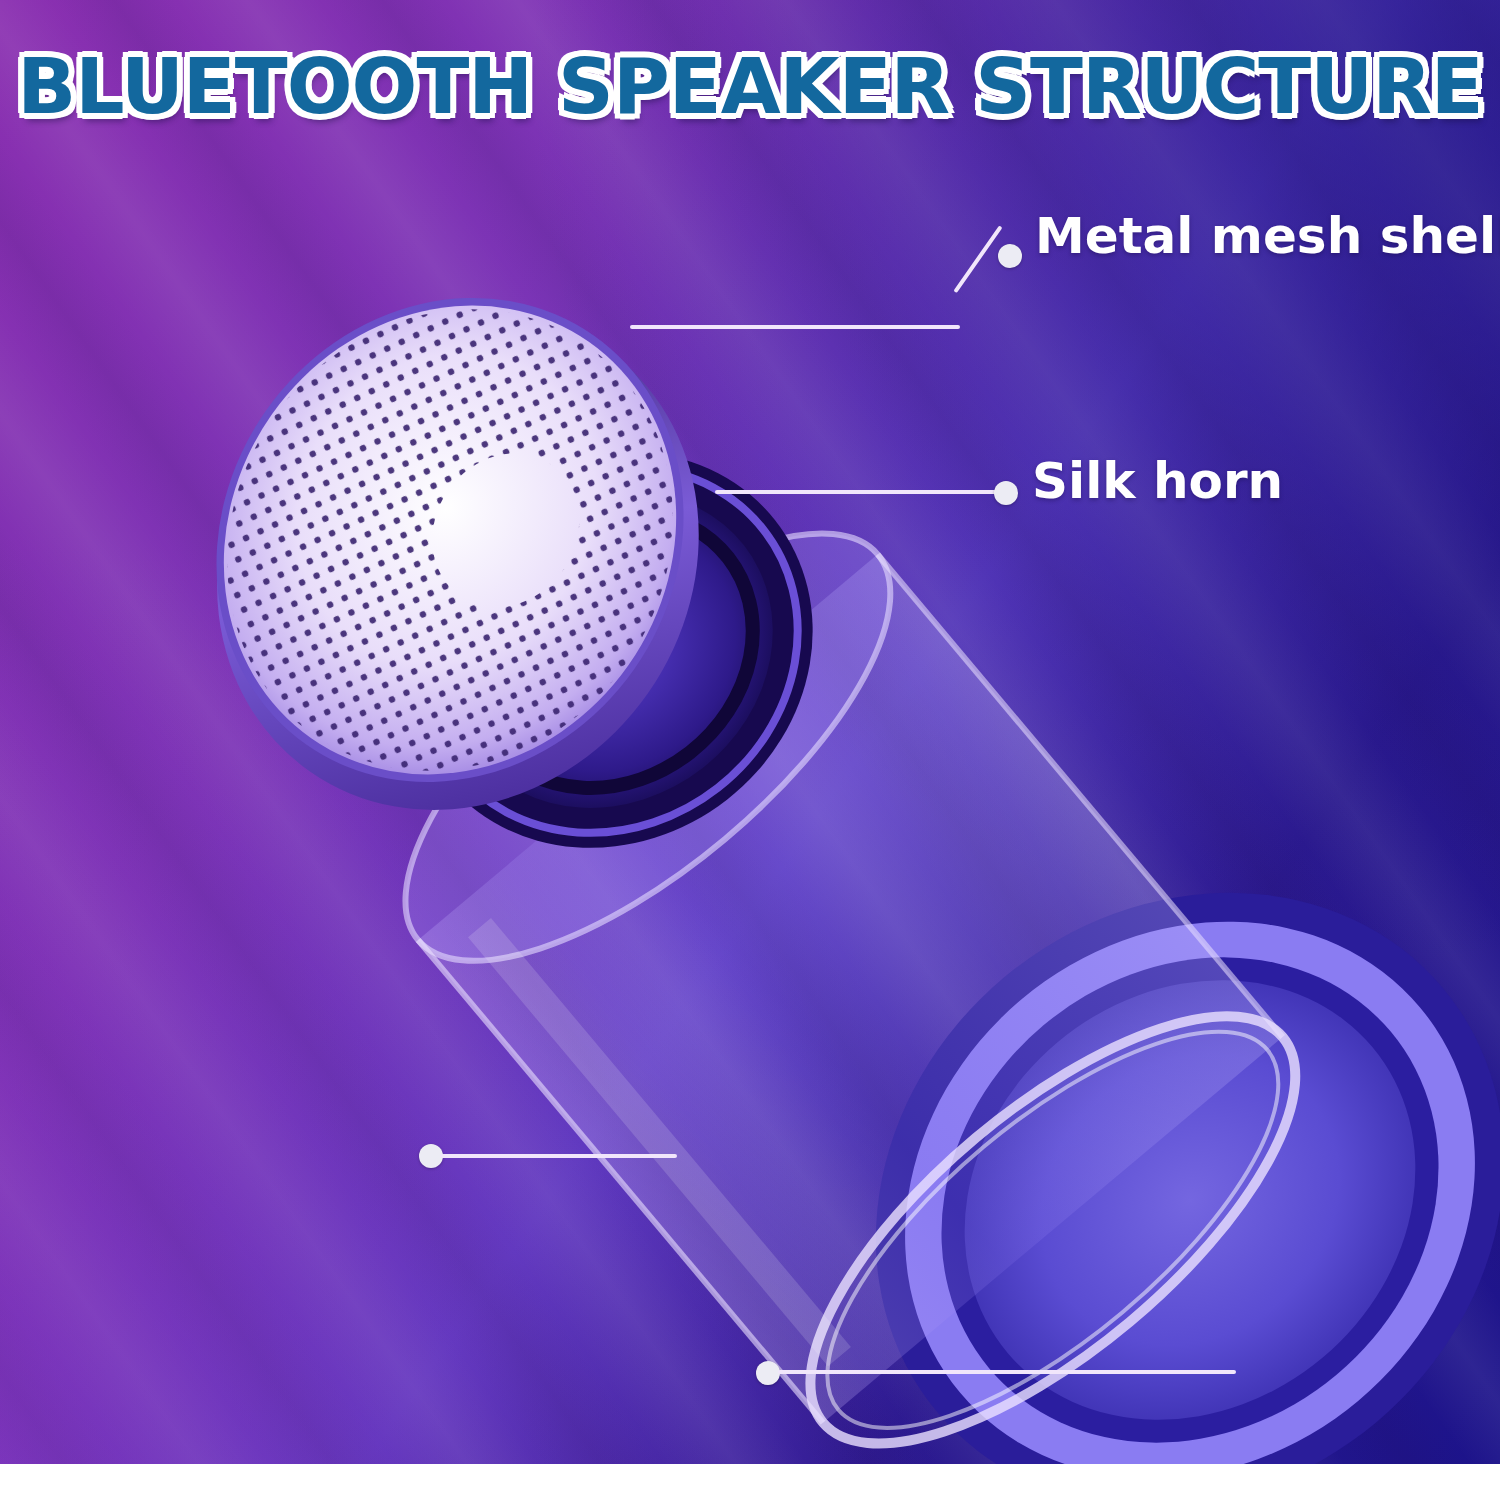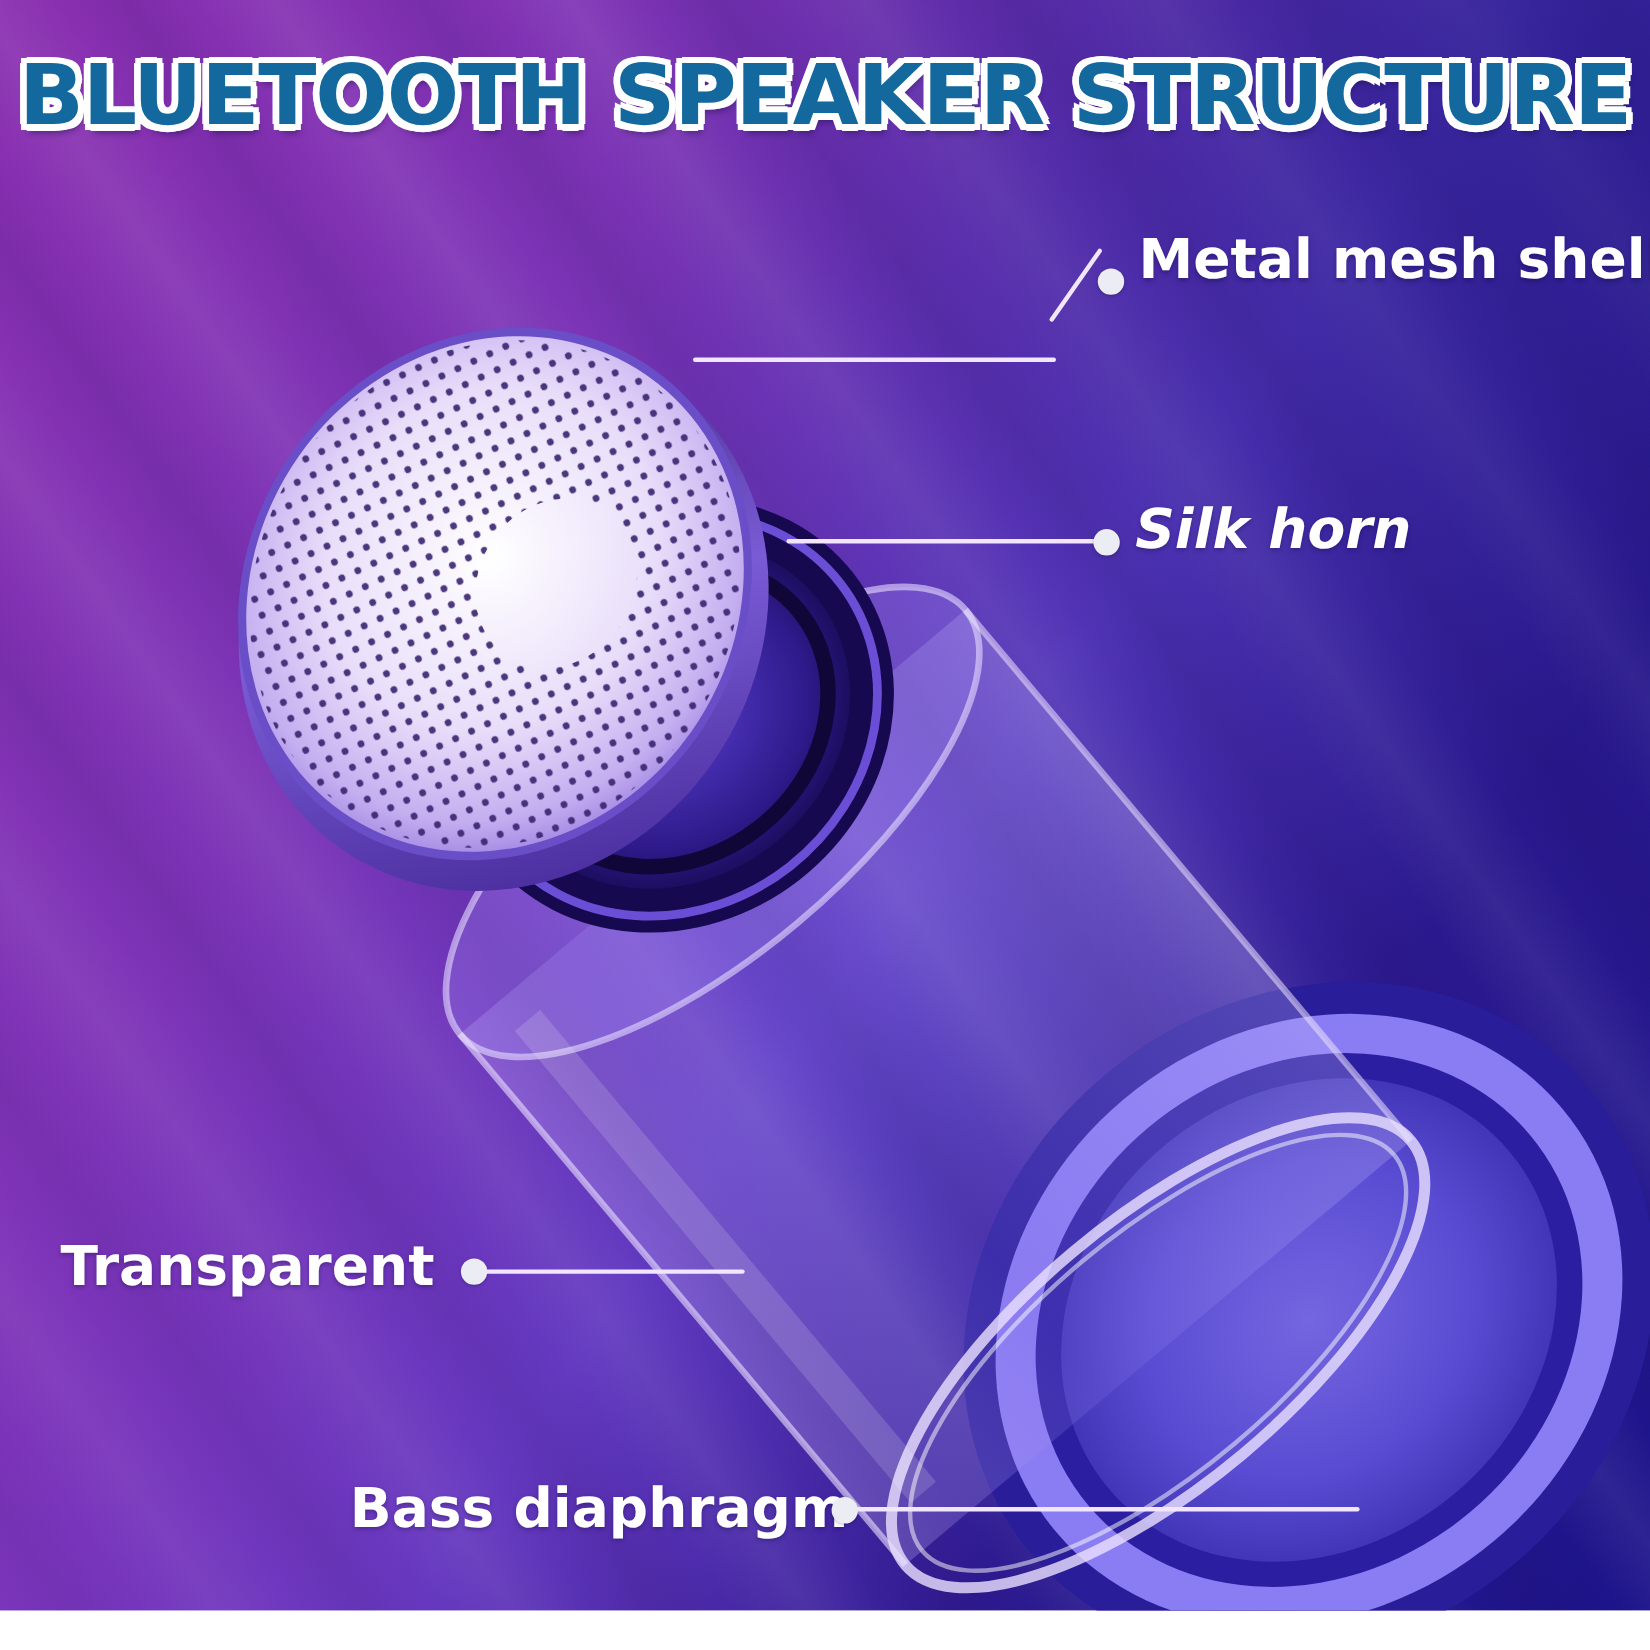--- a/index.html
+++ b/index.html
@@ -129,24 +129,22 @@
 
   <div class="title">BLUETOOTH SPEAKER STRUCTURE</div>
 
   <div class="leader" style="left:630px; top:325px; width:330px;"></div>
   <div class="leader" style="left:955px; top:290px; width:80px; transform-origin:0 50%; transform: rotate(-55deg);"></div>
   <div class="dot" style="left:998px; top:244px;"></div>
   <div class="label" style="left:1035px; top:205px;">Metal mesh shell</div>
 
   <div class="leader" style="left:715px; top:490px; width:285px;"></div>
   <div class="dot" style="left:994px; top:481px;"></div>
-  <div class="label" style="left:1032px; top:450px;font-style:italic;">Silk horn</div>
+  <div class="label" style="left:1032px; top:450px;">Silk horn</div>
 
   <div class="label center" style="left:55px; top:1120px; width:320px;">
-    <div>Transparent</div>
   </div>
   <div class="dot" style="left:419px; top:1144px;"></div>
   <div class="leader" style="left:440px; top:1154px; width:237px;"></div>
 
-  <div class="label" style="left:318px; top:1340px;">Bass diaphragm</div>
   <div class="dot" style="left:756px; top:1361px;"></div>
   <div class="leader" style="left:778px; top:1370px; width:458px;"></div>
 </div>
 
 </body></html>

